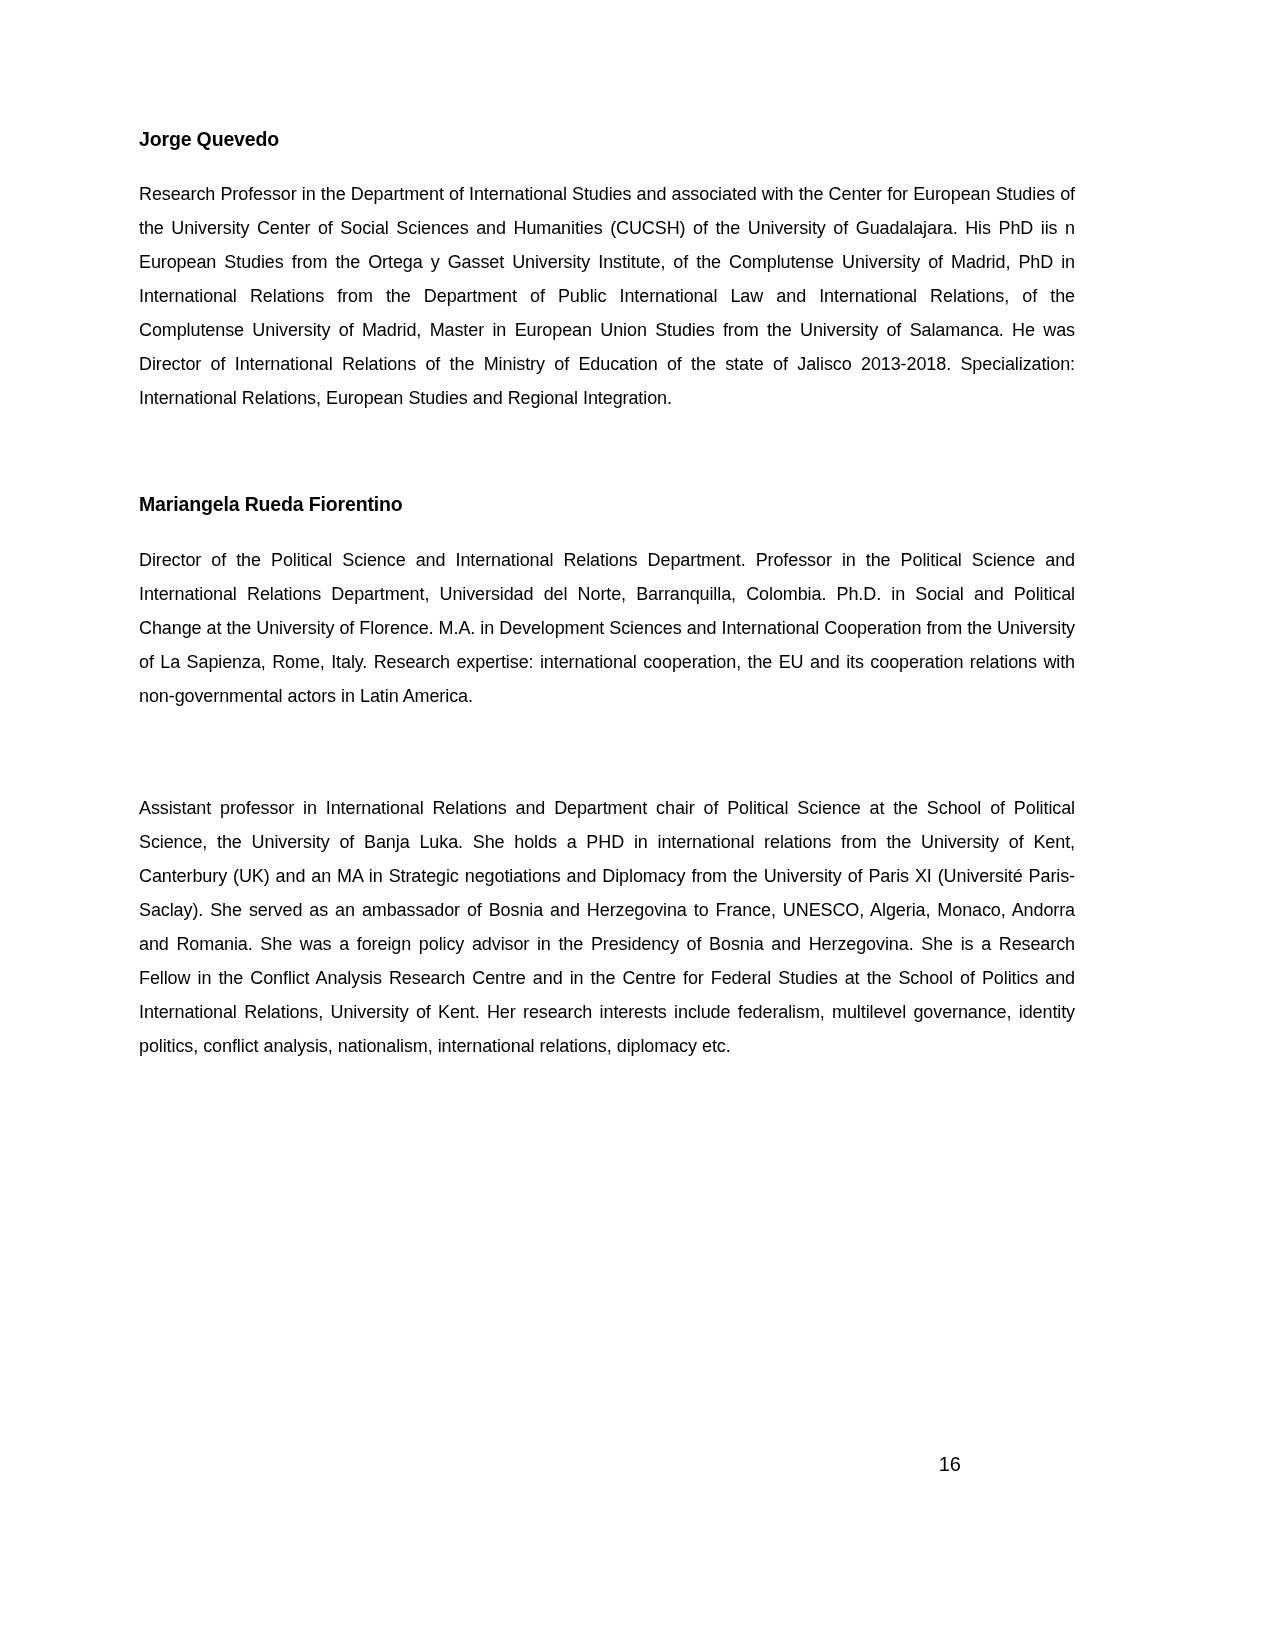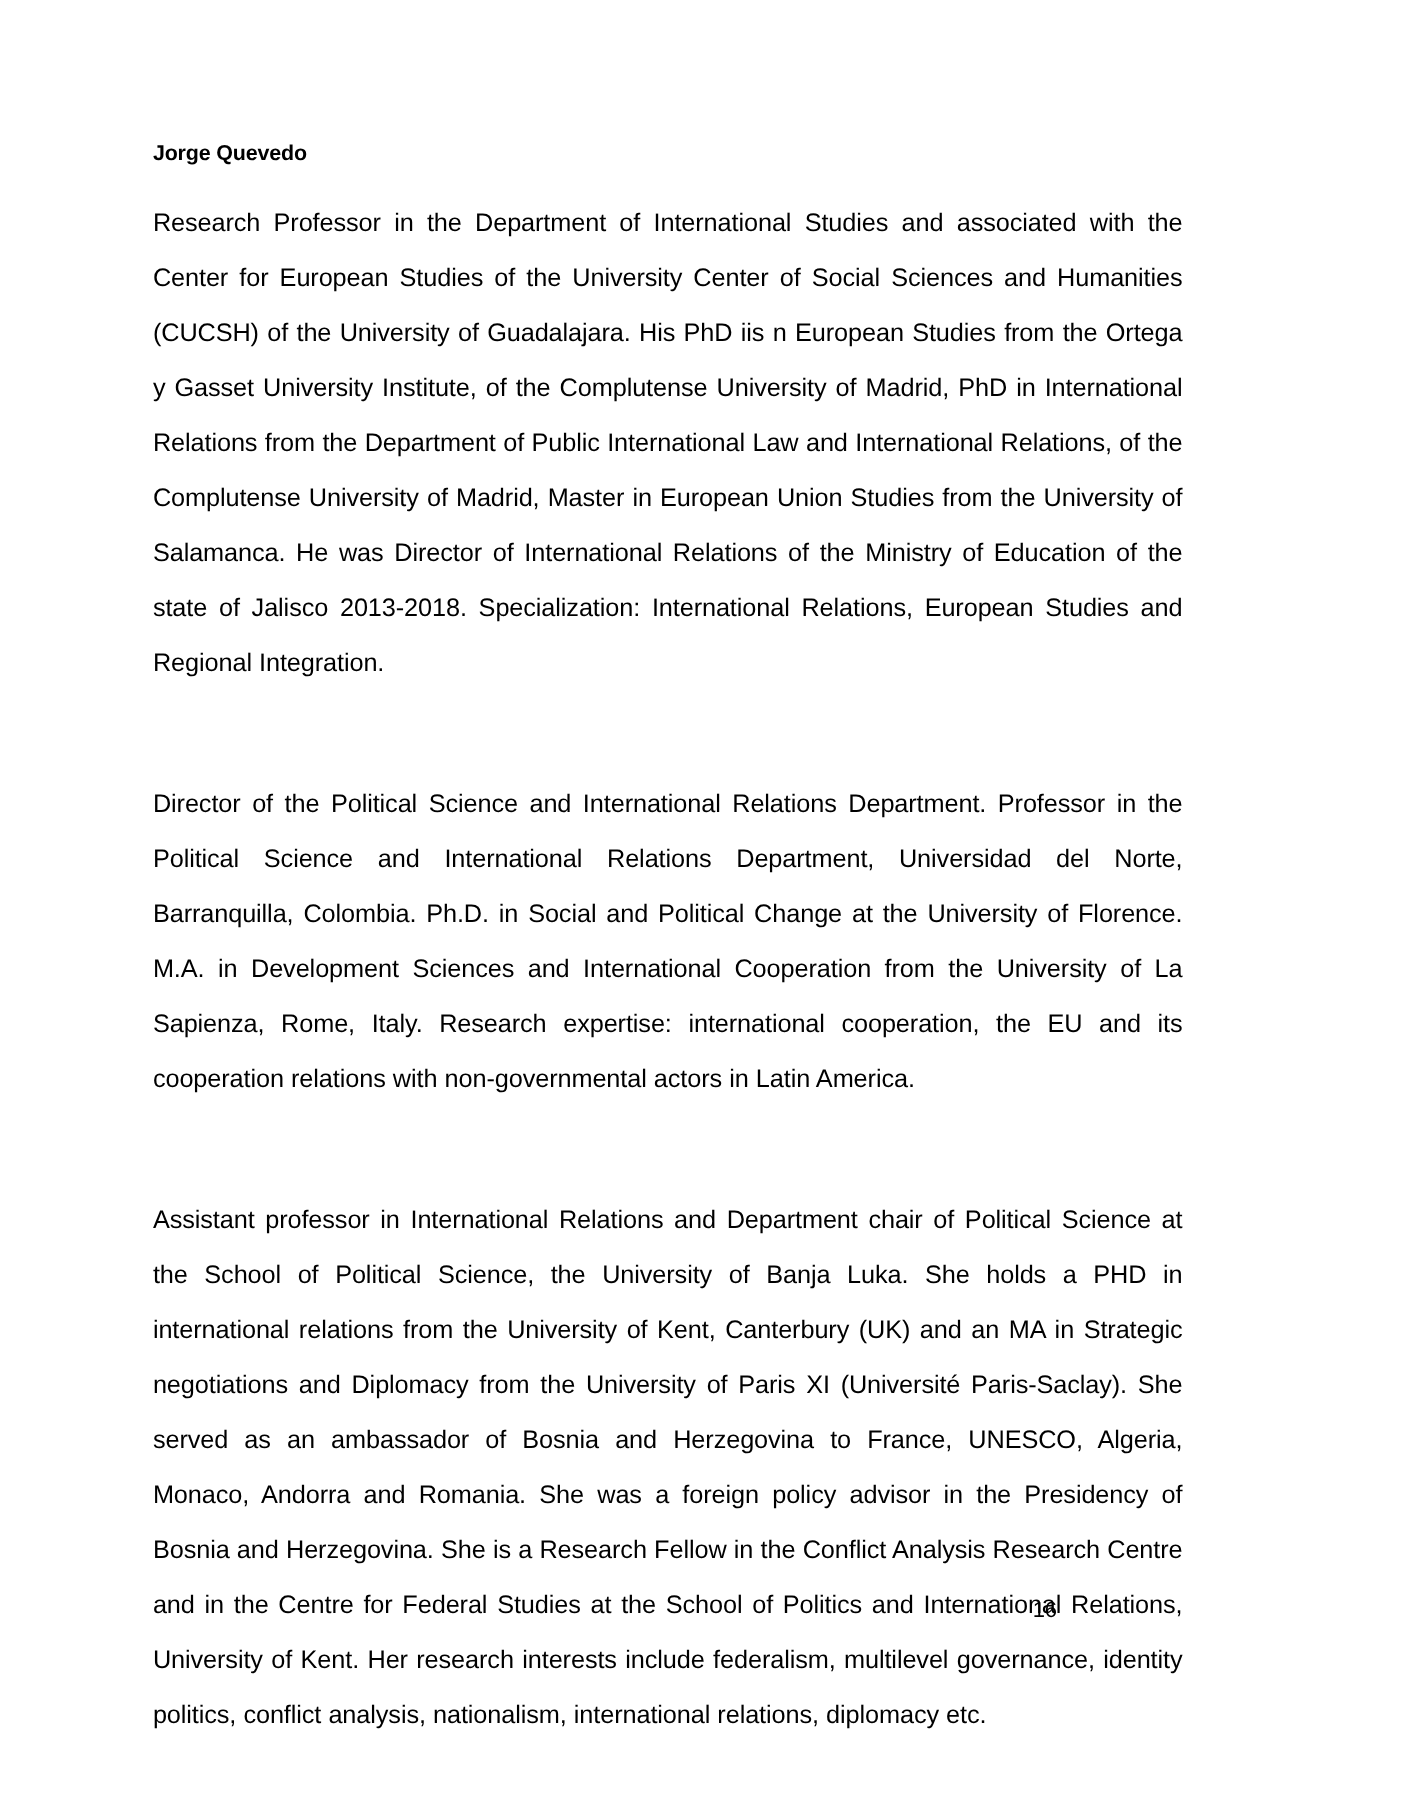--- a/index.html
+++ b/index.html
@@ -27,22 +27,22 @@
   }
   .bio-name {
     font-size: 19.5px;
     font-weight: bold;
     line-height: 1.2;
     letter-spacing: -0.15px;
     margin: 0 0 26px 0;
     text-align: left;
   }
   .bio-body {
-    font-size: 23px;
-    line-height: 50px;
+    font-size: 18px;
+    line-height: 34px;
     text-align: justify;
     text-justify: inter-word;
     margin: 0;
     letter-spacing: -0.1px;
     word-spacing: 0.2px;
   }
   .bio-block {
     margin-bottom: 0;
   }
   .gap-between {
@@ -68,20 +68,21 @@
   <div class="content">
 
     <div class="bio-block">
       <h2 class="bio-name">Jorge Quevedo</h2>
       <p class="bio-body">Research Professor in the Department of International Studies and associated with the Center for European Studies of the University Center of Social Sciences and Humanities (CUCSH) of the University of Guadalajara. His PhD iis n European Studies from the Ortega y Gasset University Institute, of the Complutense University of Madrid, PhD in International Relations from the Department of Public International Law and International Relations, of the Complutense University of Madrid, Master in European Union Studies from the University of Salamanca. He was Director of International Relations of the Ministry of Education of the state of Jalisco 2013-2018. Specialization: International Relations, European Studies and Regional Integration.</p>
     </div>
 
     <div class="gap-between"></div>
 
     <div class="bio-block">
+      <h2 class="bio-name">Mariangela Rueda Fiorentino</h2>
       <p class="bio-body">Director of the Political Science and International Relations Department. Professor in the Political Science and International Relations Department, Universidad del Norte, Barranquilla, Colombia. Ph.D. in Social and Political Change at the University of Florence. M.A. in Development Sciences and International Cooperation from the University of La Sapienza, Rome, Italy. Research expertise: international cooperation, the EU and its cooperation relations with non-governmental actors in Latin America.</p>
     </div>
 
     <div class="gap-between-2"></div>
 
     <div class="bio-block">
       <p class="bio-body">Assistant professor in International Relations and Department chair of Political Science at the School of Political Science, the University of Banja Luka. She holds a PHD in international relations from the University of Kent, Canterbury (UK) and an MA in Strategic negotiations and Diplomacy from the University of Paris XI (Université Paris-Saclay). She served as an ambassador of Bosnia and Herzegovina to France, UNESCO, Algeria, Monaco, Andorra and Romania. She was a foreign policy advisor in the Presidency of Bosnia and Herzegovina. She is a Research Fellow in the Conflict Analysis Research Centre and in the Centre for Federal Studies at the School of Politics and International Relations, University of Kent. Her research interests include federalism, multilevel governance, identity politics, conflict analysis, nationalism, international relations, diplomacy etc.</p>
     </div>
 
   </div>

